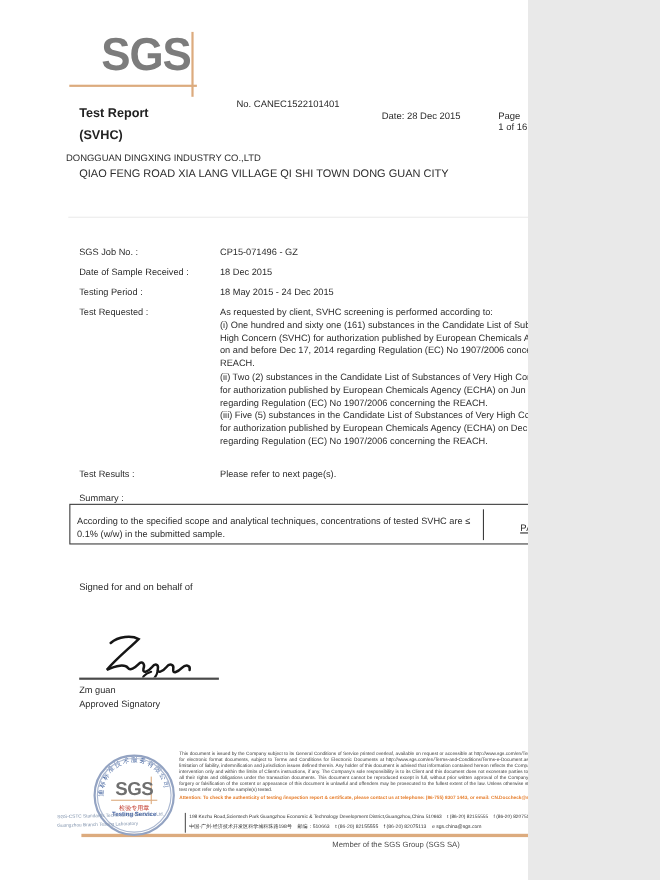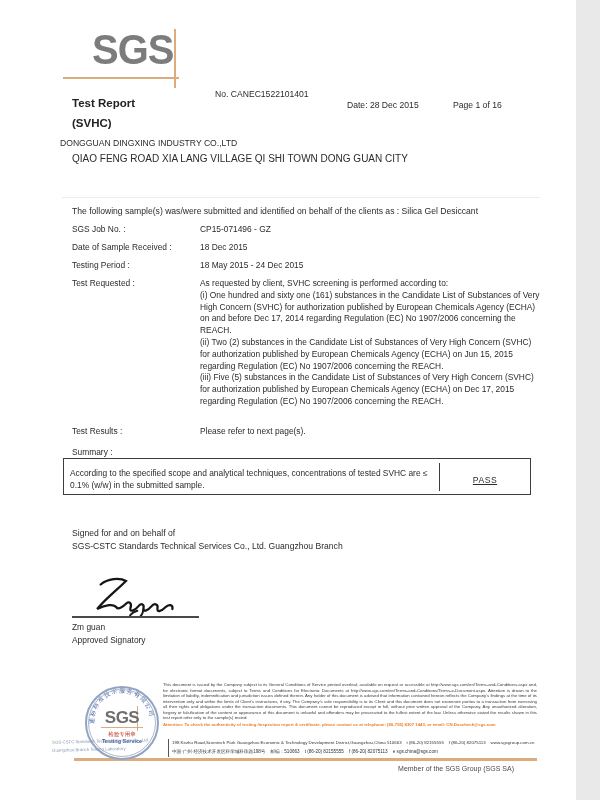--- a/index.html
+++ b/index.html
@@ -1,17 +1,17 @@
 <!DOCTYPE html>
 <html><head>
 <meta charset="utf-8">
 <style>
   * { margin:0; padding:0; box-sizing:border-box; }
   body { width:600px; height:800px; background:#e9e9e9; font-family:"Liberation Sans","DejaVu Sans",sans-serif; }
-  .page { position:relative; width:576px; height:800px; background:#ffffff; overflow:hidden; color:#2b2b2b; }
+  .page { position:relative; width:480px; height:800px; background:#ffffff; overflow:hidden; color:#2b2b2b; }
 
   
   .logo-text { position:absolute; left:92px; top:26px; font-size:42px; font-weight:bold; color:#7c7c7c; letter-spacing:-1px; transform:scaleX(.95); transform-origin:left; }
   .logo-hline { position:absolute; left:63px; top:77px; width:116px; height:2px; background:#dcab7e; }
   .logo-vline { position:absolute; left:174px; top:29px; width:2px; height:59px; background:#dcab7e; }
 
   
   .title1 { position:absolute; left:72px; top:97px; font-size:11.5px; font-weight:bold; color:#222; }
   .title2 { position:absolute; left:72px; top:117px; font-size:11.5px; font-weight:bold; color:#222; }
   .rep-no   { position:absolute; left:215px; top:89px; font-size:8.6px; }
@@ -79,21 +79,20 @@
   <div class="title2">(SVHC)</div>
   <div class="rep-no">No. CANEC1522101401</div>
   <div class="rep-date">Date: 28 Dec 2015</div>
   <div class="rep-page">Page 1 of 16</div>
 
   <div class="client-name">DONGGUAN DINGXING INDUSTRY CO.,LTD</div>
   <div class="client-addr">QIAO FENG ROAD XIA LANG VILLAGE QI SHI TOWN DONG GUAN CITY</div>
 
   <div class="faint-line"></div>
 
-  <div class="intro">The following sample(s) was/were submitted and identified on behalf of the clients as : Silica Gel Desiccant</div>
 
   <div class="frow r0">
     <span class="lbl">SGS Job No. :</span>
     <span class="val">CP15-071496 - GZ</span>
   </div>
   <div class="frow r1">
     <span class="lbl">Date of Sample Received :</span>
     <span class="val">18 Dec 2015</span>
   </div>
   <div class="frow r2">
@@ -112,21 +111,20 @@
     <span class="val">Please refer to next page(s).</span>
   </div>
 
   <div class="summary-lbl">Summary :</div>
   <div class="summary-box">
     <div class="summary-text">According to the specified scope and analytical techniques, concentrations of tested SVHC are ≤ 0.1% (w/w) in the submitted sample.</div>
     <div class="summary-result">PASS</div>
   </div>
 
   <div class="signed1">Signed for and on behalf of</div>
-  <div class="signed2">SGS-CSTC Standards Technical Services Co., Ltd. Guangzhou Branch</div>
 
   <svg class="sig-svg" width="115" height="42" viewBox="0 0 130 48">
     <path d="M16 12 C24 5 38 4 45 8 C36 17 22 28 12 40 C22 35 31 34 34 38 C36 41 41 38 45 34 C49 30 52 34 50 39 C49 44 55 42 59 37 C62 33 66 34 65 39 C64 44 70 42 74 37 C77 33 82 34 81 39 C80 45 86 42 90 38 C94 34 99 35 98 40" fill="none" stroke="#161616" stroke-width="2.6" stroke-linecap="round"></path>
     <path d="M65 40 C64 49 57 54 51 51 C47 49 51 44 58 42" fill="none" stroke="#161616" stroke-width="2.2" stroke-linecap="round"></path>
   </svg>
   <div class="sig-line"></div>
   <div class="sig-name">Zm guan</div>
   <div class="sig-title">Approved Signatory</div>
 
   <div class="disclaimer">This document is issued by the Company subject to its General Conditions of Service printed overleaf, available on request or accessible at http://www.sgs.com/en/Terms-and-Conditions.aspx and, for electronic format documents, subject to Terms and Conditions for Electronic Documents at http://www.sgs.com/en/Terms-and-Conditions/Terms-e-Document.aspx. Attention is drawn to the limitation of liability, indemnification and jurisdiction issues defined therein. Any holder of this document is advised that information contained hereon reflects the Company's findings at the time of its intervention only and within the limits of Client's instructions, if any. The Company's sole responsibility is to its Client and this document does not exonerate parties to a transaction from exercising all their rights and obligations under the transaction documents. This document cannot be reproduced except in full, without prior written approval of the Company. Any unauthorized alteration, forgery or falsification of the content or appearance of this document is unlawful and offenders may be prosecuted to the fullest extent of the law. Unless otherwise stated the results shown in this test report refer only to the sample(s) tested.</div>

